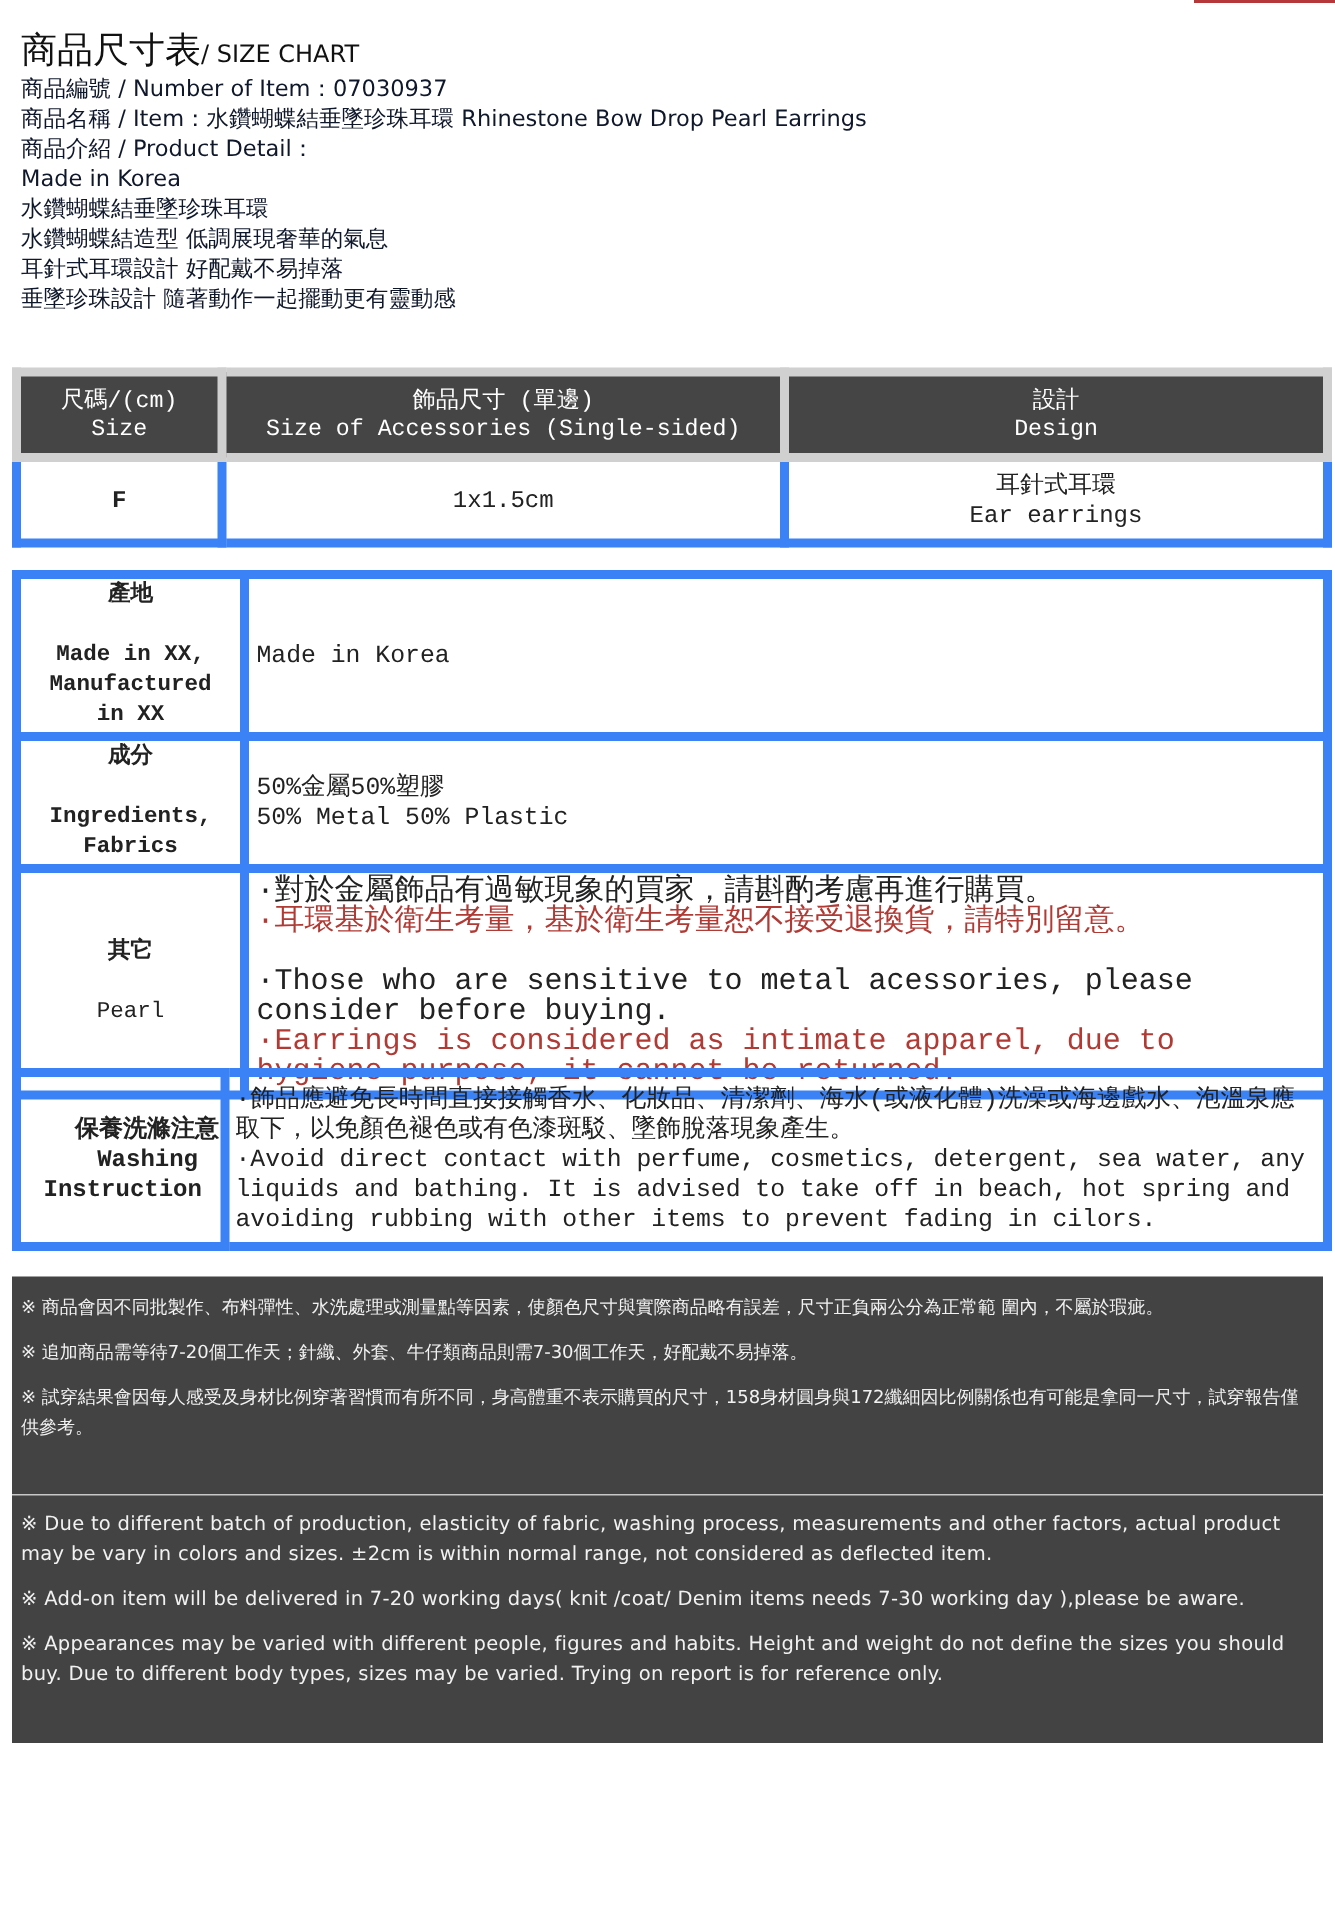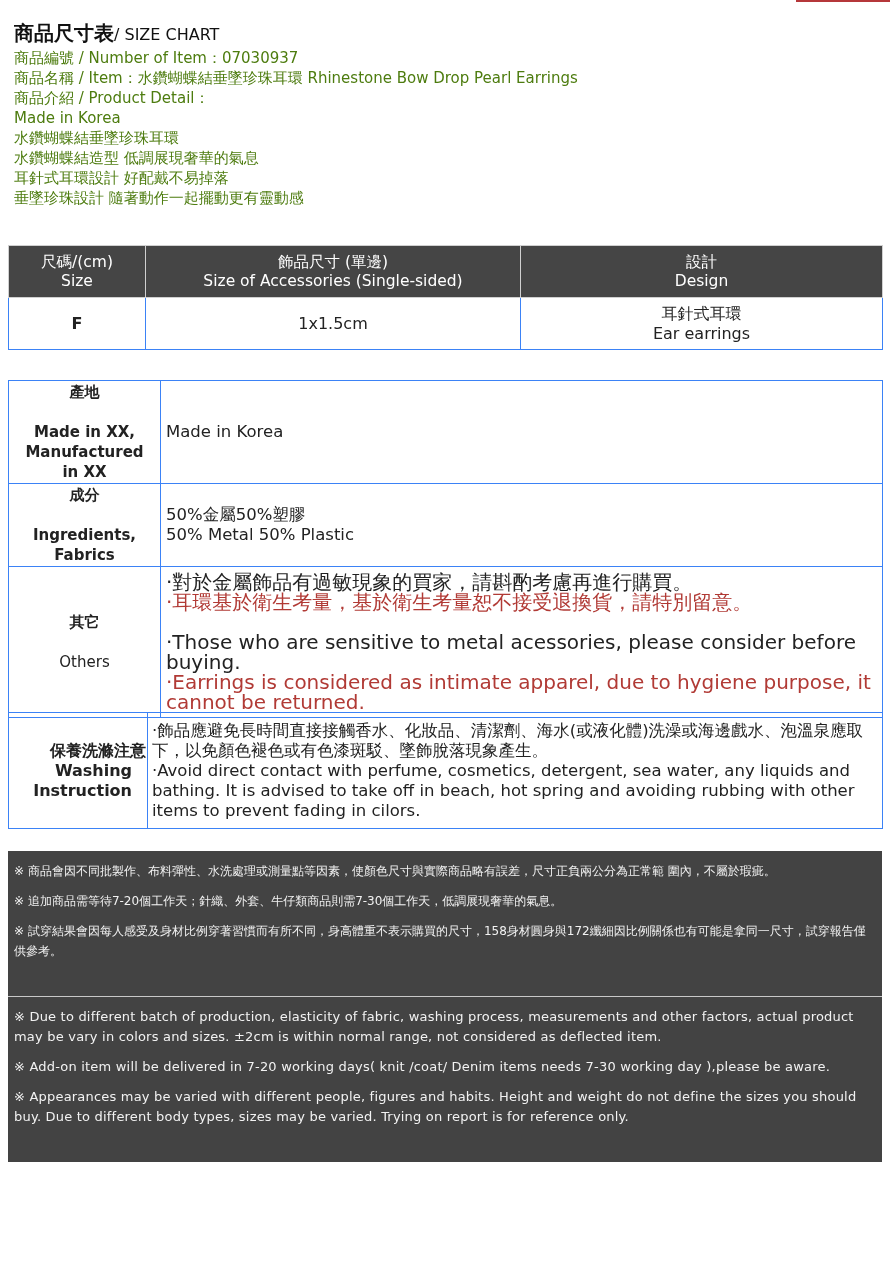--- a/index.html
+++ b/index.html
@@ -1,26 +1,26 @@
 <!DOCTYPE html>
 <html><head>
 <meta charset="utf-8">
 <style>
   html, body { margin:0; padding:0; background:#fff; }
   body { width:890px; height:1274px; position:relative; overflow:hidden;
          font-family:"DejaVu Sans", "Liberation Sans", sans-serif; color:#222; }
   .topline { position:absolute; left:796px; top:0; width:94px; height:2px; background:#b5373a; }
   .intro { position:absolute; left:14px; top:20px; width:860px; }
   .title { font-size:19px; line-height:26px; color:#111; }
-  .title b { font-weight:bold; font-size:20px; }
+  .title b { font-weight:normal; font-size:24px; }
   .title span.en { font-size:16px; font-weight:normal; }
-  .intro .line { font-size:15px; line-height:20px; color:#4d7c0f; white-space:nowrap; }
+  .intro .line { font-size:15px; line-height:20px; color:#0f172a; white-space:nowrap; }
 
   table { border-collapse:collapse; position:absolute; left:8px; width:874px; table-layout:fixed; }
-  td, th { border:1px solid #3b82f6; }
+  td, th { border:6px solid #3b82f6;font-family:Liberation Mono, monospace; }
   .size-table { top:245px; }
   .size-table th { background:#454545; color:#fff; font-weight:normal; font-size:15.5px; line-height:19px; height:49px; text-align:center; border-color:#d0d0d0; }
   .size-table td { height:49px; text-align:center; font-size:16px; line-height:20px; }
   .size-table td.bold { font-weight:bold; }
 
   .info-table { top:380px; }
   .info-table td.label { text-align:center; font-weight:bold; font-size:15px; line-height:20px; color:#222; }
   .info-table td.label .en { font-weight:bold;margin-top:20px; }
   .info-table td.val { padding:0 5px; font-size:16.5px; line-height:20px; vertical-align:middle; }
   .red { color:#b13a35; }
@@ -107,21 +107,21 @@
       <div class="en" style="padding:0 12px">Ingredients, Fabrics</div>
     </td>
     <td class="val">
       <div>50%金屬50%塑膠</div>
       <div>50% Metal 50% Plastic</div>
     </td>
   </tr>
   <tr style="height:151px">
     <td class="label">
       <div>其它</div>
-      <div class="en" style="font-weight:normal">Others</div>
+      <div class="en" style="font-weight:normal">Pearl</div>
     </td>
     <td class="val" style="font-size:20px">
       <div>·對於金屬飾品有過敏現象的買家，請斟酌考慮再進行購買。</div>
       <div class="red">·耳環基於衛生考量，基於衛生考量恕不接受退換貨，請特別留意。</div>
       <div style="height:20px"></div>
       <div>·Those who are sensitive to metal acessories, please consider before buying.</div>
       <div class="red">·Earrings is considered as intimate apparel, due to hygiene purpose, it cannot be returned.</div>
     </td>
   </tr>
 </tbody>
@@ -142,21 +142,21 @@
       <div>·飾品應避免長時間直接接觸香水、化妝品、清潔劑、海水(或液化體)洗澡或海邊戲水、泡溫泉應取下，以免顏色褪色或有色漆斑駁、墜飾脫落現象產生。</div>
       <div>·Avoid direct contact with perfume, cosmetics, detergent, sea water, any liquids and bathing. It is advised to take off in beach, hot spring and avoiding rubbing with other items to prevent fading in cilors.</div>
     </td>
   </tr>
 </tbody>
   </table>
 
 <div class="notice">
   <div class="part zh">
     <div class="item"><span>※</span> <span>商品會因不同批製作、布料彈性、水洗處理或測量點等因素，使顏色尺寸與實際商品略有誤差，尺寸正負兩公分為正常範 圍內，不屬於瑕疵。</span></div>
-    <div class="item"><span>※</span> <span>追加商品需等待7-20個工作天；針織、外套、牛仔類商品則需7-30個工作天，低調展現奢華的氣息。</span></div>
+    <div class="item"><span>※</span> <span>追加商品需等待7-20個工作天；針織、外套、牛仔類商品則需7-30個工作天，好配戴不易掉落。</span></div>
     <div class="item"><span>※</span> <span>試穿結果會因每人感受及身材比例穿著習慣而有所不同，身高體重不表示購買的尺寸，158身材圓身與172纖細因比例關係也有可能是拿同一尺寸，試穿報告僅供參考。</span></div>
   </div>
   <div class="divider"></div>
   <div class="part en">
     <div class="item"><span>※</span> <span>Due to different batch of production, elasticity of fabric, washing process, measurements and other factors, actual product may be vary in colors and sizes. ±2cm is within normal range, not considered as deflected item.</span></div>
     <div class="item"><span>※</span> <span>Add-on item will be delivered in 7-20 working days( knit /coat/ Denim items needs 7-30 working day ),please be aware.</span></div>
     <div class="item"><span>※</span> <span>Appearances may be varied with different people, figures and habits. Height and weight do not define the sizes you should buy. Due to different body types, sizes may be varied. Trying on report is for reference only.</span></div>
   </div>
 </div>
 

